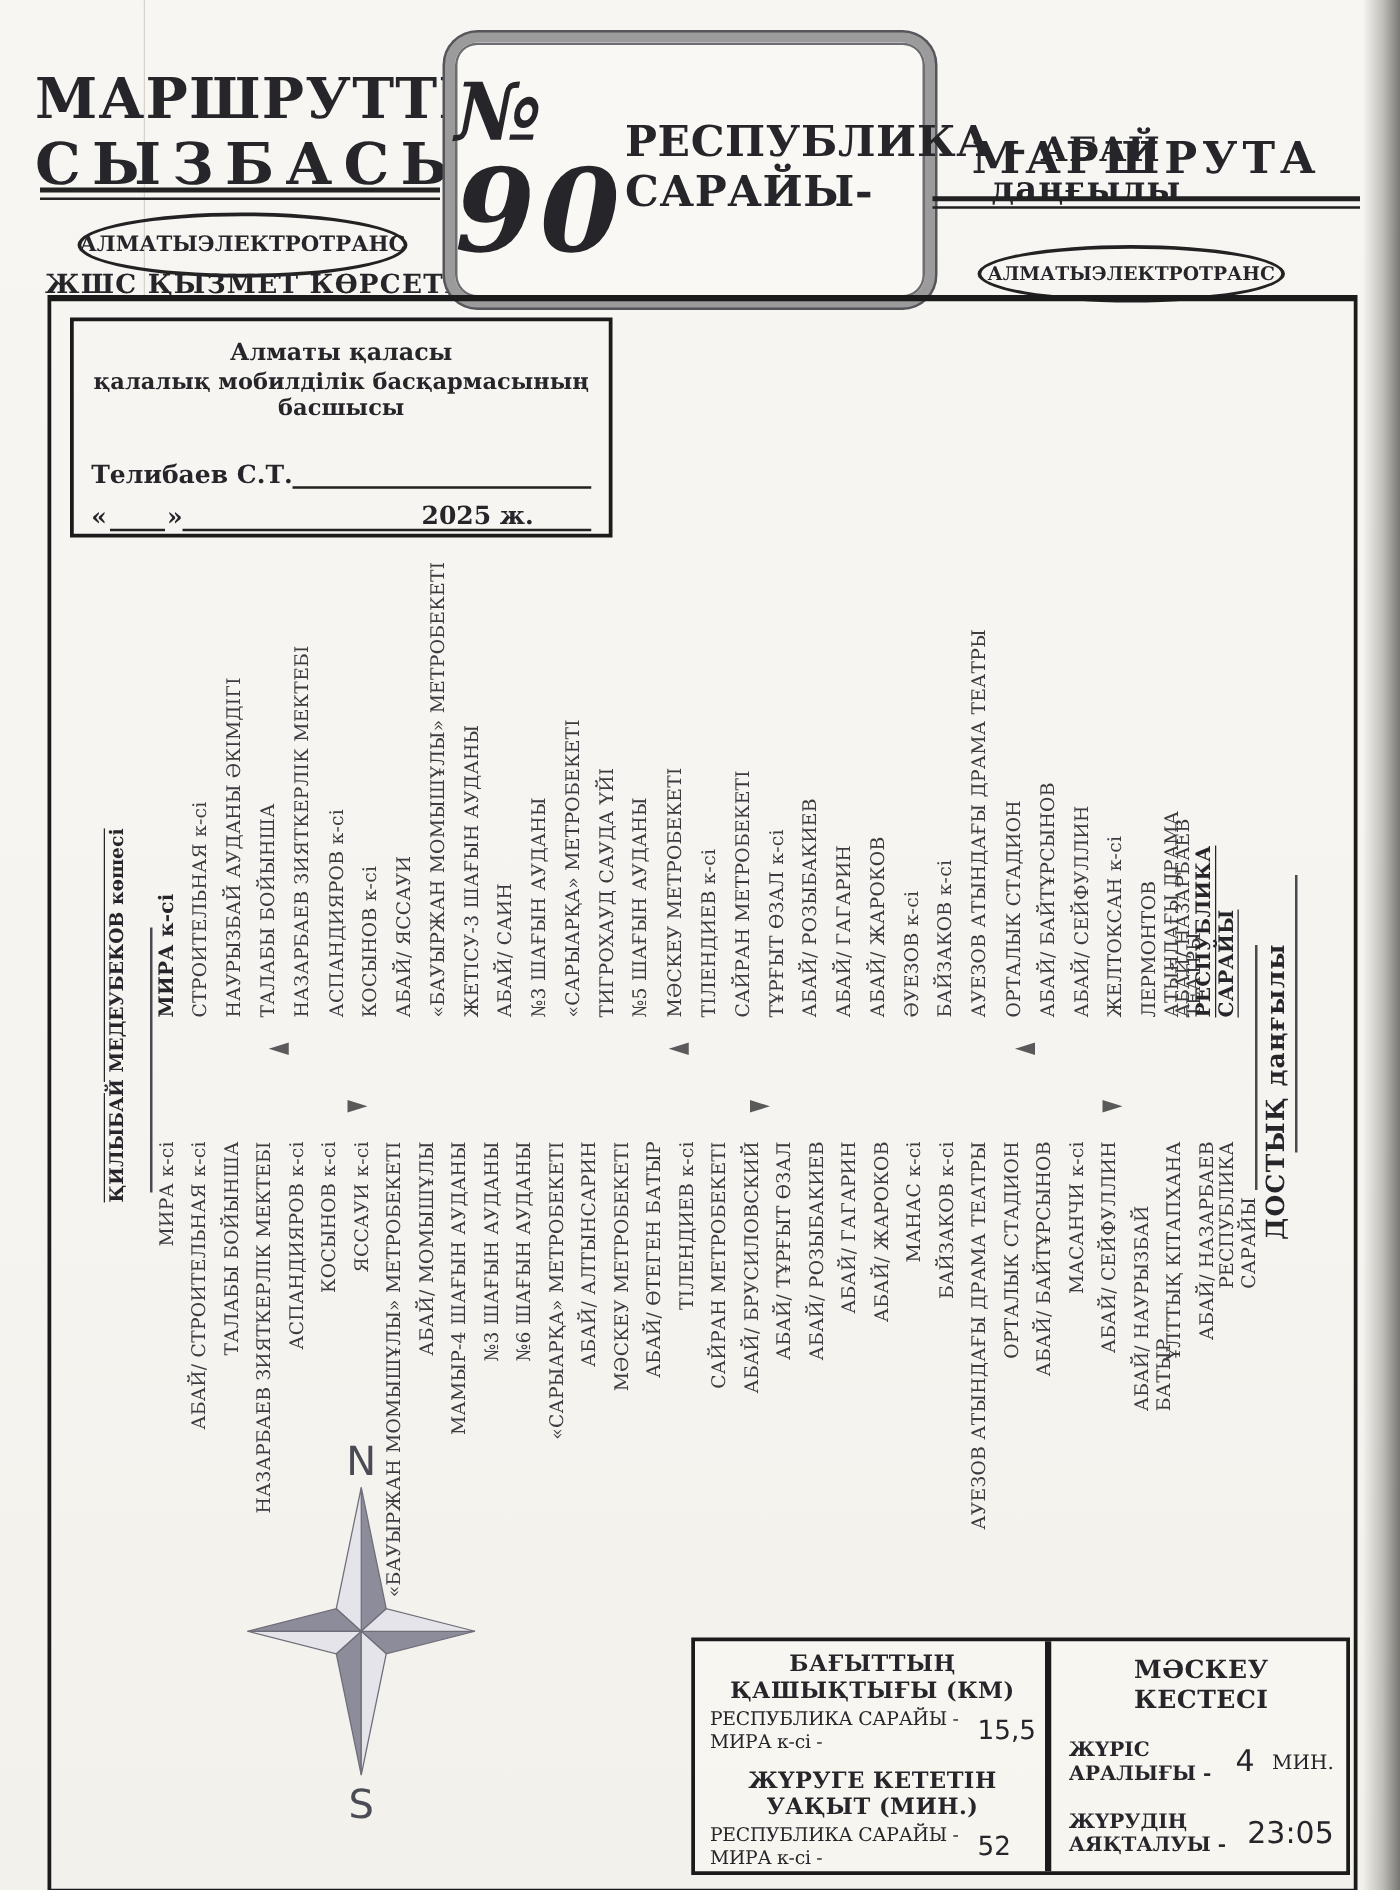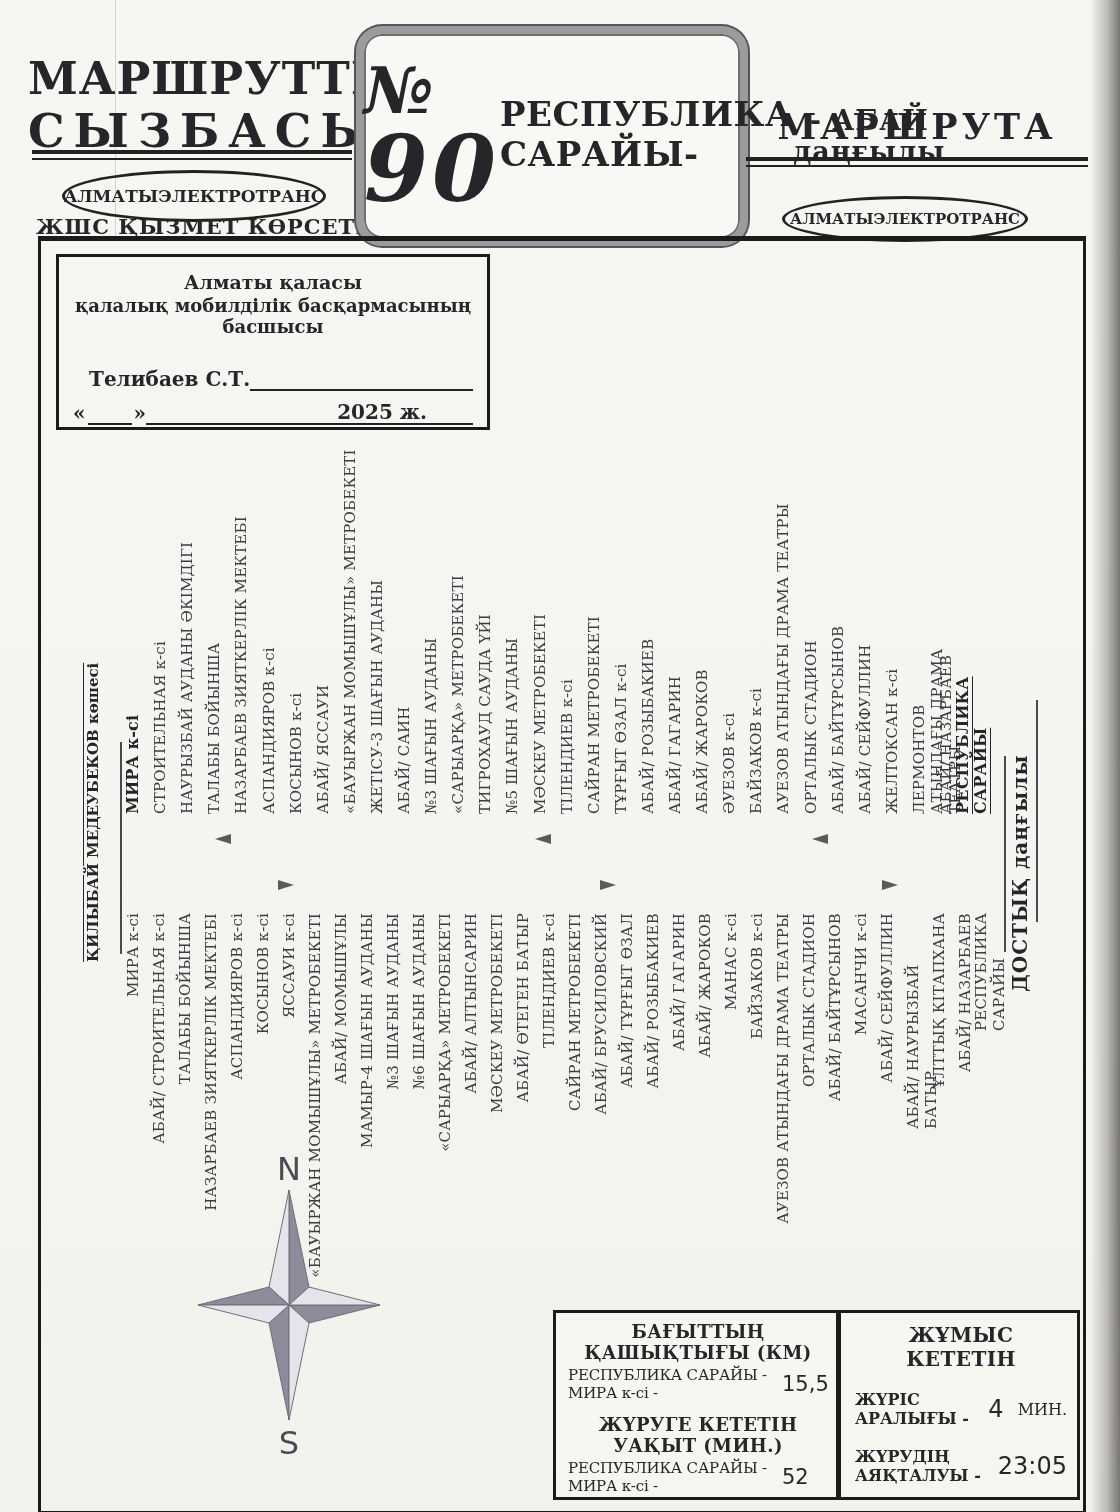--- a/index.html
+++ b/index.html
@@ -43,21 +43,21 @@
   .route-nm1{font-size:34px;font-weight:bold;margin-top:-4px;letter-spacing:0.5px;}
   .route-nm2{font-size:27px;font-weight:bold;letter-spacing:1px;text-align:center;}
 
   
   .frame{position:absolute;left:38px;top:236px;width:1042px;height:1270px;
     border:3px solid #1b1b1b;border-top-width:5px;}
   .approve{position:absolute;left:56px;top:254px;width:434px;height:176px;
     border:3px solid #1b1b1b;padding:10px 14px;box-sizing:border-box;}
   .ap1{text-align:center;font-size:19px;font-weight:bold;margin-top:4px;}
   .ap2{text-align:center;font-size:18px;font-weight:bold;margin-top:2px;}
-  .ap-row{display:flex;align-items:flex-end;margin-top:30px;font-size:20px;font-weight:bold;margin-left:16px;}
+  .ap-row{display:flex;align-items:flex-end;margin-top:30px;font-size:20px;font-weight:bold;}
   .ap-row2{display:flex;align-items:flex-end;margin-top:10px;font-size:20px;font-weight:bold;}
   .uline{border-bottom:2px solid #222;height:22px;}
   .fill{flex:1;}
   .gap40{width:44px;margin:0 2px;}
   .yr{font-size:20px;font-weight:bold;text-align:right;padding-right:46px;line-height:22px;}
 
   
   .street-line{position:absolute;width:2px;background:#4a4a4e;z-index:1;}
   .band{position:absolute;left:105px;top:830px;width:900px;height:67px;
     background:#faf8f4;border:4px solid #1c1c1c;border-radius:36px;z-index:2;box-sizing:border-box;}
@@ -262,21 +262,21 @@
         </div>
       <div class="info-title sub-title">ЖҮРУГЕ КЕТЕТІН УАҚЫТ (МИН.)</div>
       <div id="time-rows">
           <div class="irow">
             <span class="lbl">РЕСПУБЛИКА САРАЙЫ - МИРА к-сі -</span>
             <span class="val">52</span>
           </div>
         </div>
     </div>
     <div class="info-right" id="schedule-panel">
-      <div class="info-title" style="font-size:20px;">ЖҰМЫС КЕТЕТІН</div>
+      <div class="info-title" style="font-size:20px;">МӘСКЕУ КЕСТЕСІ</div>
         <div class="srow">
           <span>ЖҮРІС АРАЛЫҒЫ -</span>
           <span class="val">4</span>
           <span class="sfx">МИН.</span>
         </div>
         <div class="srow">
           <span>ЖҮРУДІҢ АЯҚТАЛУЫ -</span>
           <span class="val">23:05</span>
         </div>
       </div>

